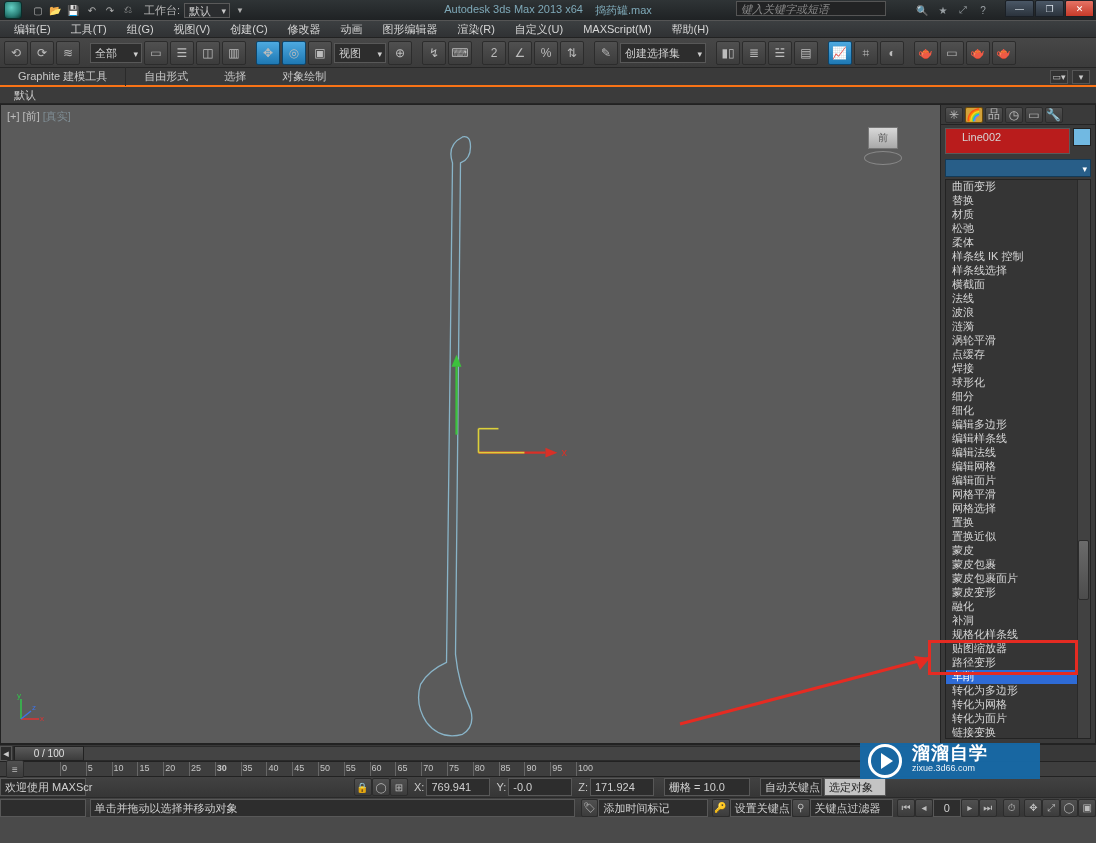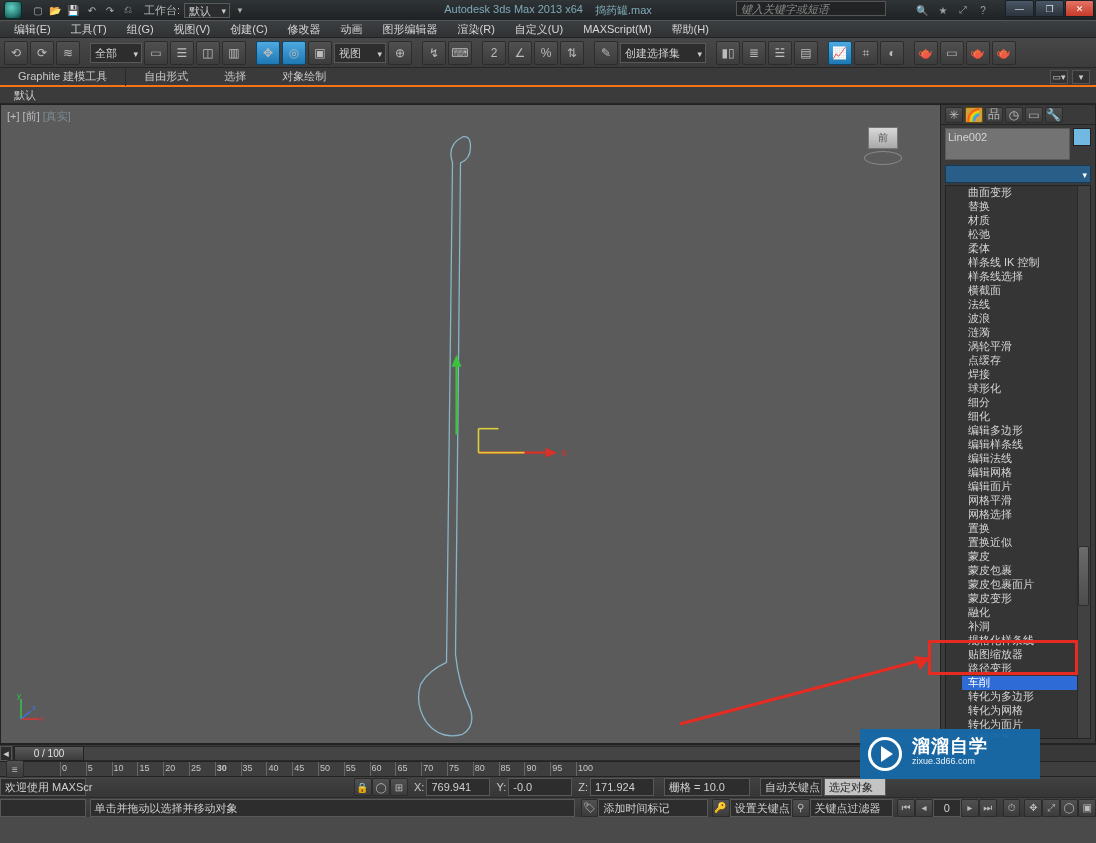--- a/index.html
+++ b/index.html
@@ -57,27 +57,27 @@
 .mini-axes{position:absolute;left:16px;bottom:20px;width:30px;height:30px;}
 
 
 .cmd-iconrow{height:20px;background:#3a3a3a;border:1px solid #232323;border-bottom:none;display:flex;align-items:center;padding:0 4px;gap:2px;}
 .cmd-iconrow .tbtn{width:18px;height:16px;}
 .cmd-iconrow .tbtn.active{background:#d2a23a;border-color:#6b4a0a;}
 
 
 .cmdpanel{width:156px;background:#3a3a3a;border:1px solid #232323;display:flex;flex-direction:column;}
 .name-row{display:flex;padding:3px 4px;gap:3px;}
-.name-input{flex:1;height:32px;background:#737373;border:1px solid #5a5a5a;color:#d6d6d6;padding:0 2px;line-height:16px;}
+.name-input{flex:1;height:26px;background:#b91c1c;border:1px solid #5a5a5a;color:#d6d6d6;padding:0 16px;line-height:16px;}
 .color-swatch{width:18px;height:18px;background:#71b9e2;border:1px solid #222;}
 .mod-combo{margin:2px 4px;height:18px;background:#285e88;border:1px solid #133a57;color:#fff;position:relative;line-height:16px;padding:0 4px;}
 .mod-combo:after{content:"▾";position:absolute;right:3px;top:1px;font-size:9px;}
 .mod-list{flex:1;margin:0 4px 4px;background:#353535;border:1px solid #232323;overflow:hidden;position:relative;}
 .mod-list-inner{position:absolute;inset:0;overflow-y:hidden;}
-.mod-item{height:14px;line-height:13px;padding:0 6px;color:#d5d5d5;white-space:nowrap;margin-left:16px;}
+.mod-item{height:14px;line-height:13px;padding:0 6px;color:#d5d5d5;white-space:nowrap;}
 .mod-item.hl{background:#2e6bd6;color:#fff;}
 .mod-scroll{position:absolute;right:0;top:0;width:13px;height:100%;background:#414141;border-left:1px solid #2a2a2a;}
 .mod-thumb{position:absolute;right:1px;width:11px;background:linear-gradient(#6b6b6b,#4c4c4c);border:1px solid #2c2c2c;border-radius:2px;}
 
 
 .red-box{position:absolute;border:3px solid #e52b22;pointer-events:none;}
 
 .red-arrow{position:absolute;pointer-events:none;}
 
 
@@ -93,21 +93,21 @@
 .tick{position:absolute;top:0;height:100%;border-left:1px solid #666;}
 .ticklabel{position:absolute;top:1px;color:#c5c5c5;font-size:9px;}
 
 
 .statusbar{height:21px;background:linear-gradient(#424242,#363636);display:flex;align-items:center;border-top:1px solid #222;}
 .sbox{height:18px;background:#2d2d2d;border:1px solid #585858;color:#d0d0d0;padding:0 4px;line-height:16px;white-space:nowrap;}
 .sbtn{width:18px;height:18px;background:linear-gradient(#505050,#3c3c3c);border:1px solid #2c2c2c;display:flex;align-items:center;justify-content:center;border-radius:2px;color:#bcbcbc;font-size:10px;}
 .statusbar2{height:20px;background:linear-gradient(#424242,#363636);display:flex;align-items:center;border-top:1px solid #2a2a2a;}
 
 
-.watermark{position:absolute;right:56px;bottom:64px;width:180px;height:50px;background:rgba(23,105,167,.96);display:flex;align-items:center;padding:4px 8px;gap:10px;pointer-events:none;}
+.watermark{position:absolute;right:56px;bottom:64px;width:180px;height:36px;background:rgba(23,105,167,.96);display:flex;align-items:center;padding:4px 8px;gap:10px;pointer-events:none;}
 .wm-play{width:34px;height:34px;border:3px solid #fff;border-radius:50%;display:flex;align-items:center;justify-content:center;}
 .wm-play:before{content:"";border-left:12px solid #fff;border-top:8px solid transparent;border-bottom:8px solid transparent;margin-left:3px;}
 .wm-text{display:flex;flex-direction:column;color:#fff;line-height:15px;}
 .wm-ch{font-size:18px;font-weight:bold;letter-spacing:1px;}
 .wm-en{font-size:9px;opacity:.9;}
 </style>
 </head>
 <body>
 
 <div class="titlebar">

